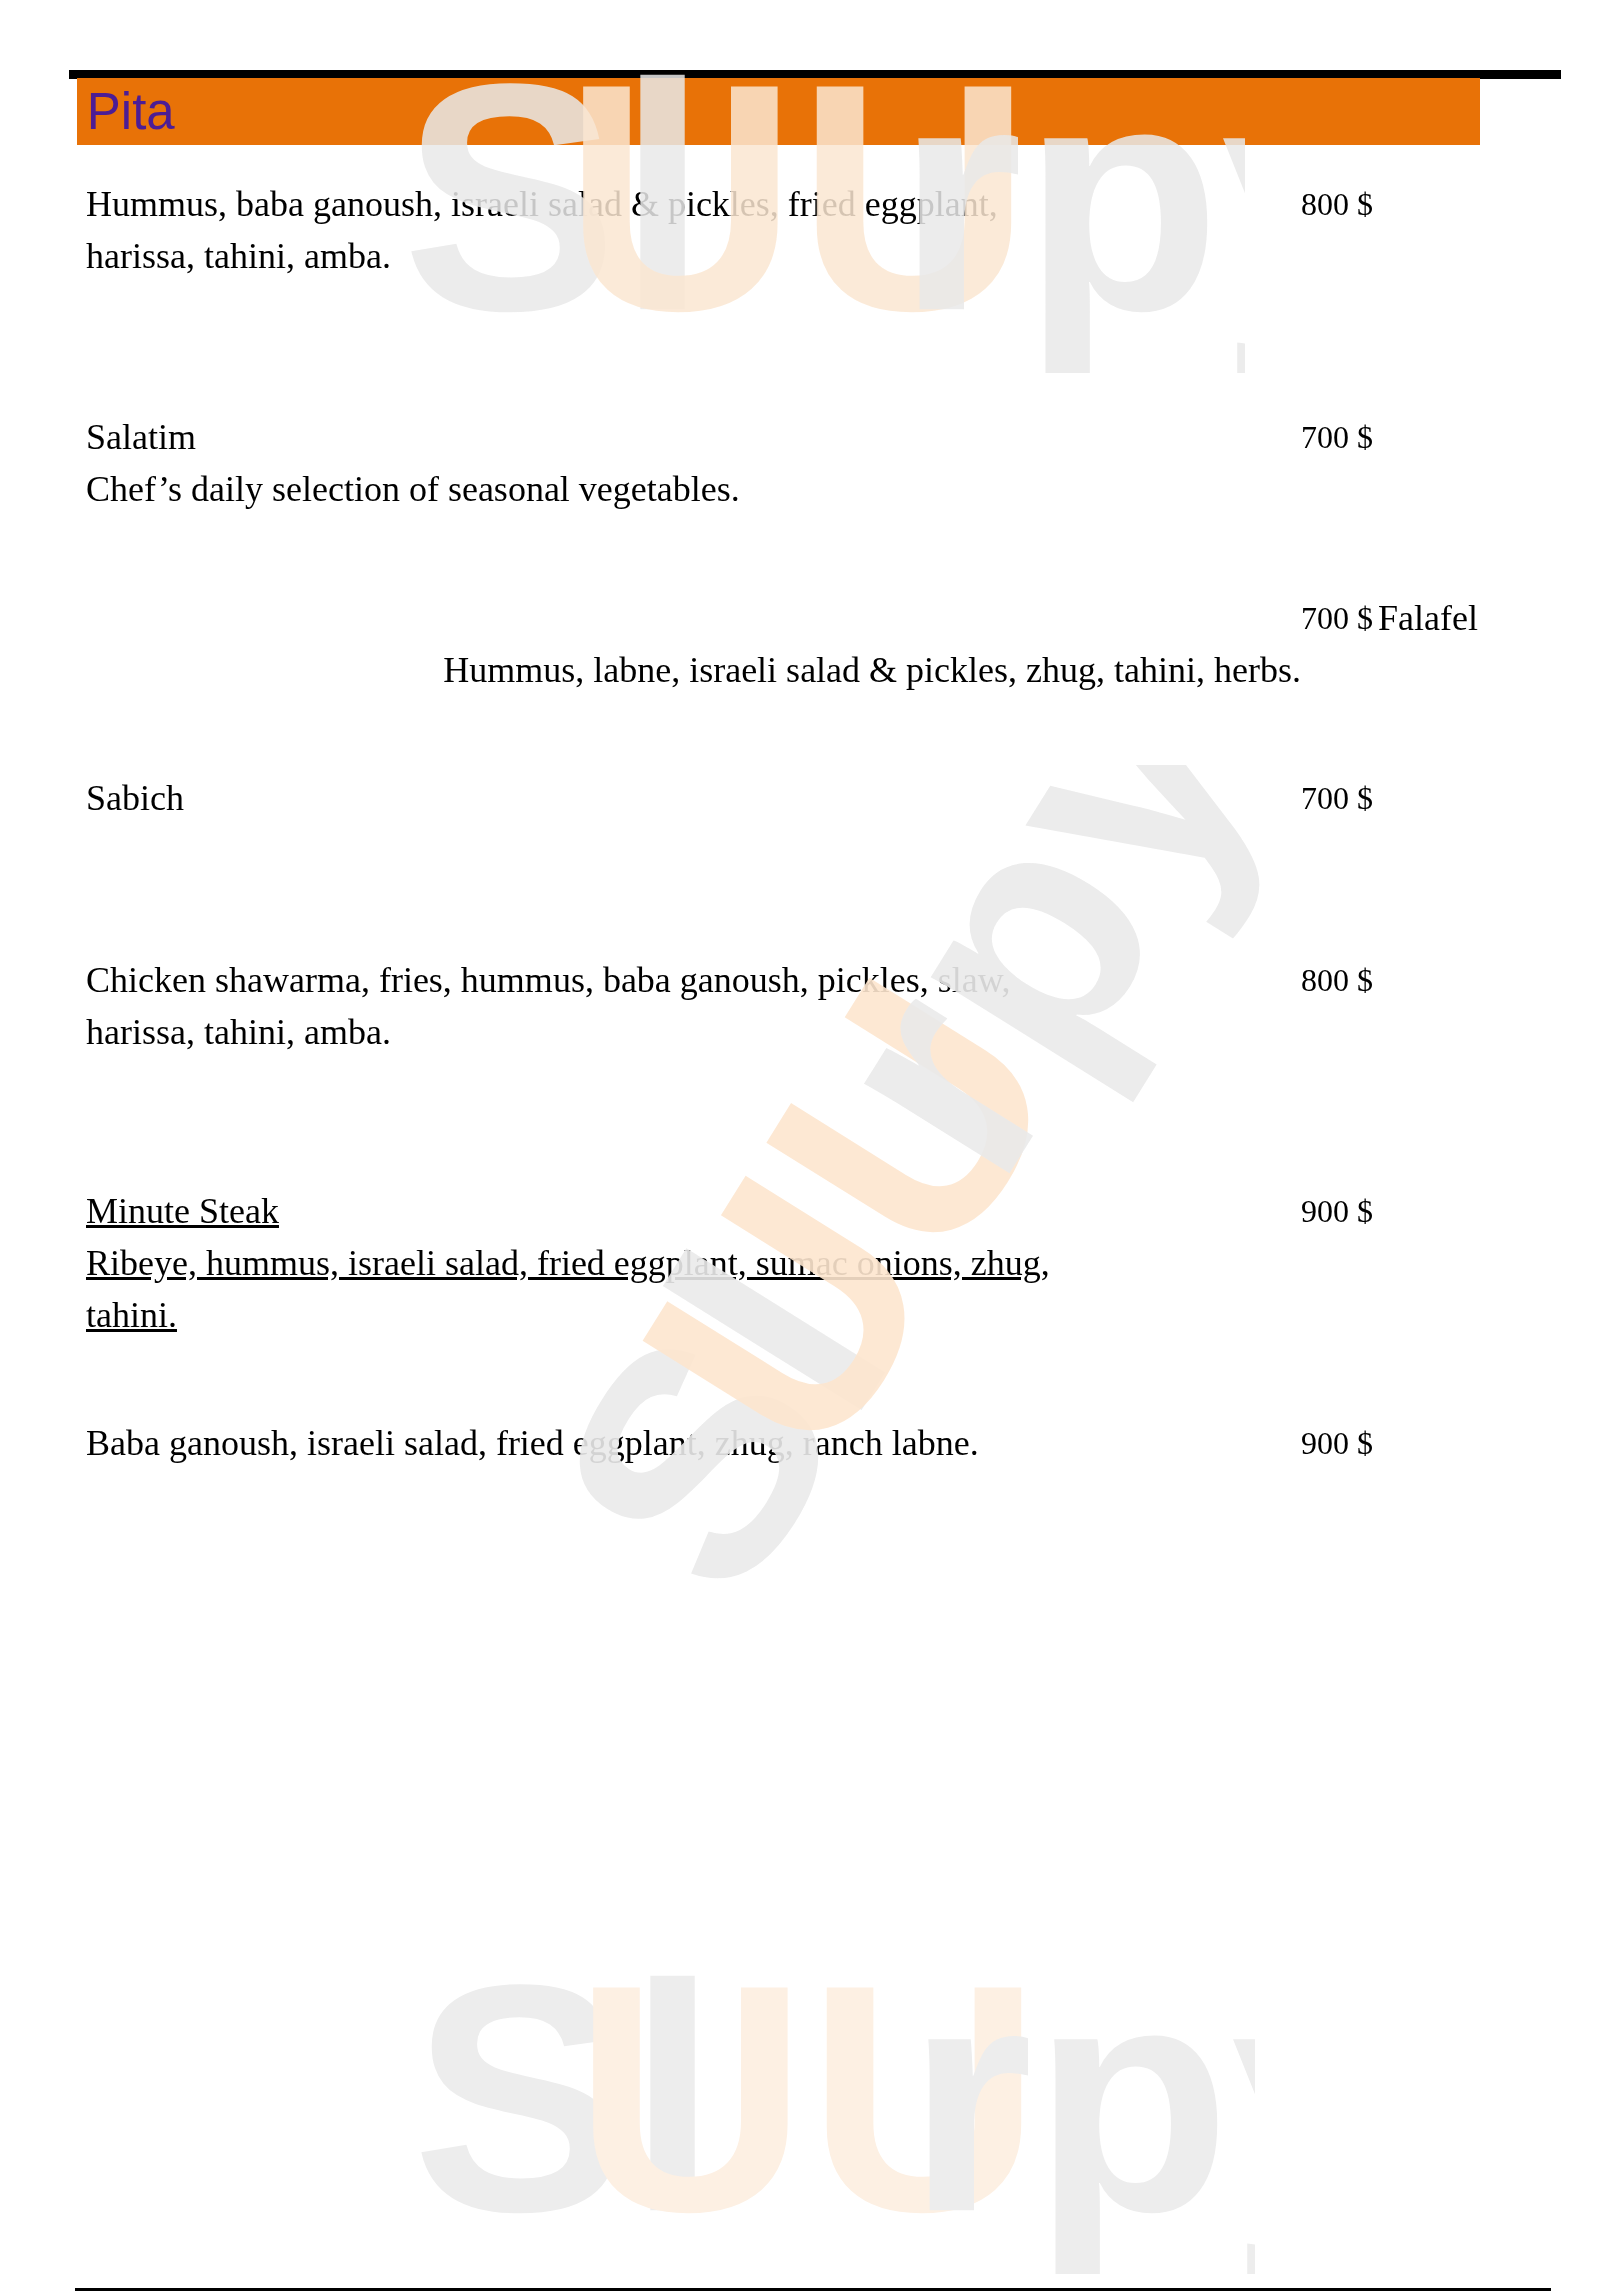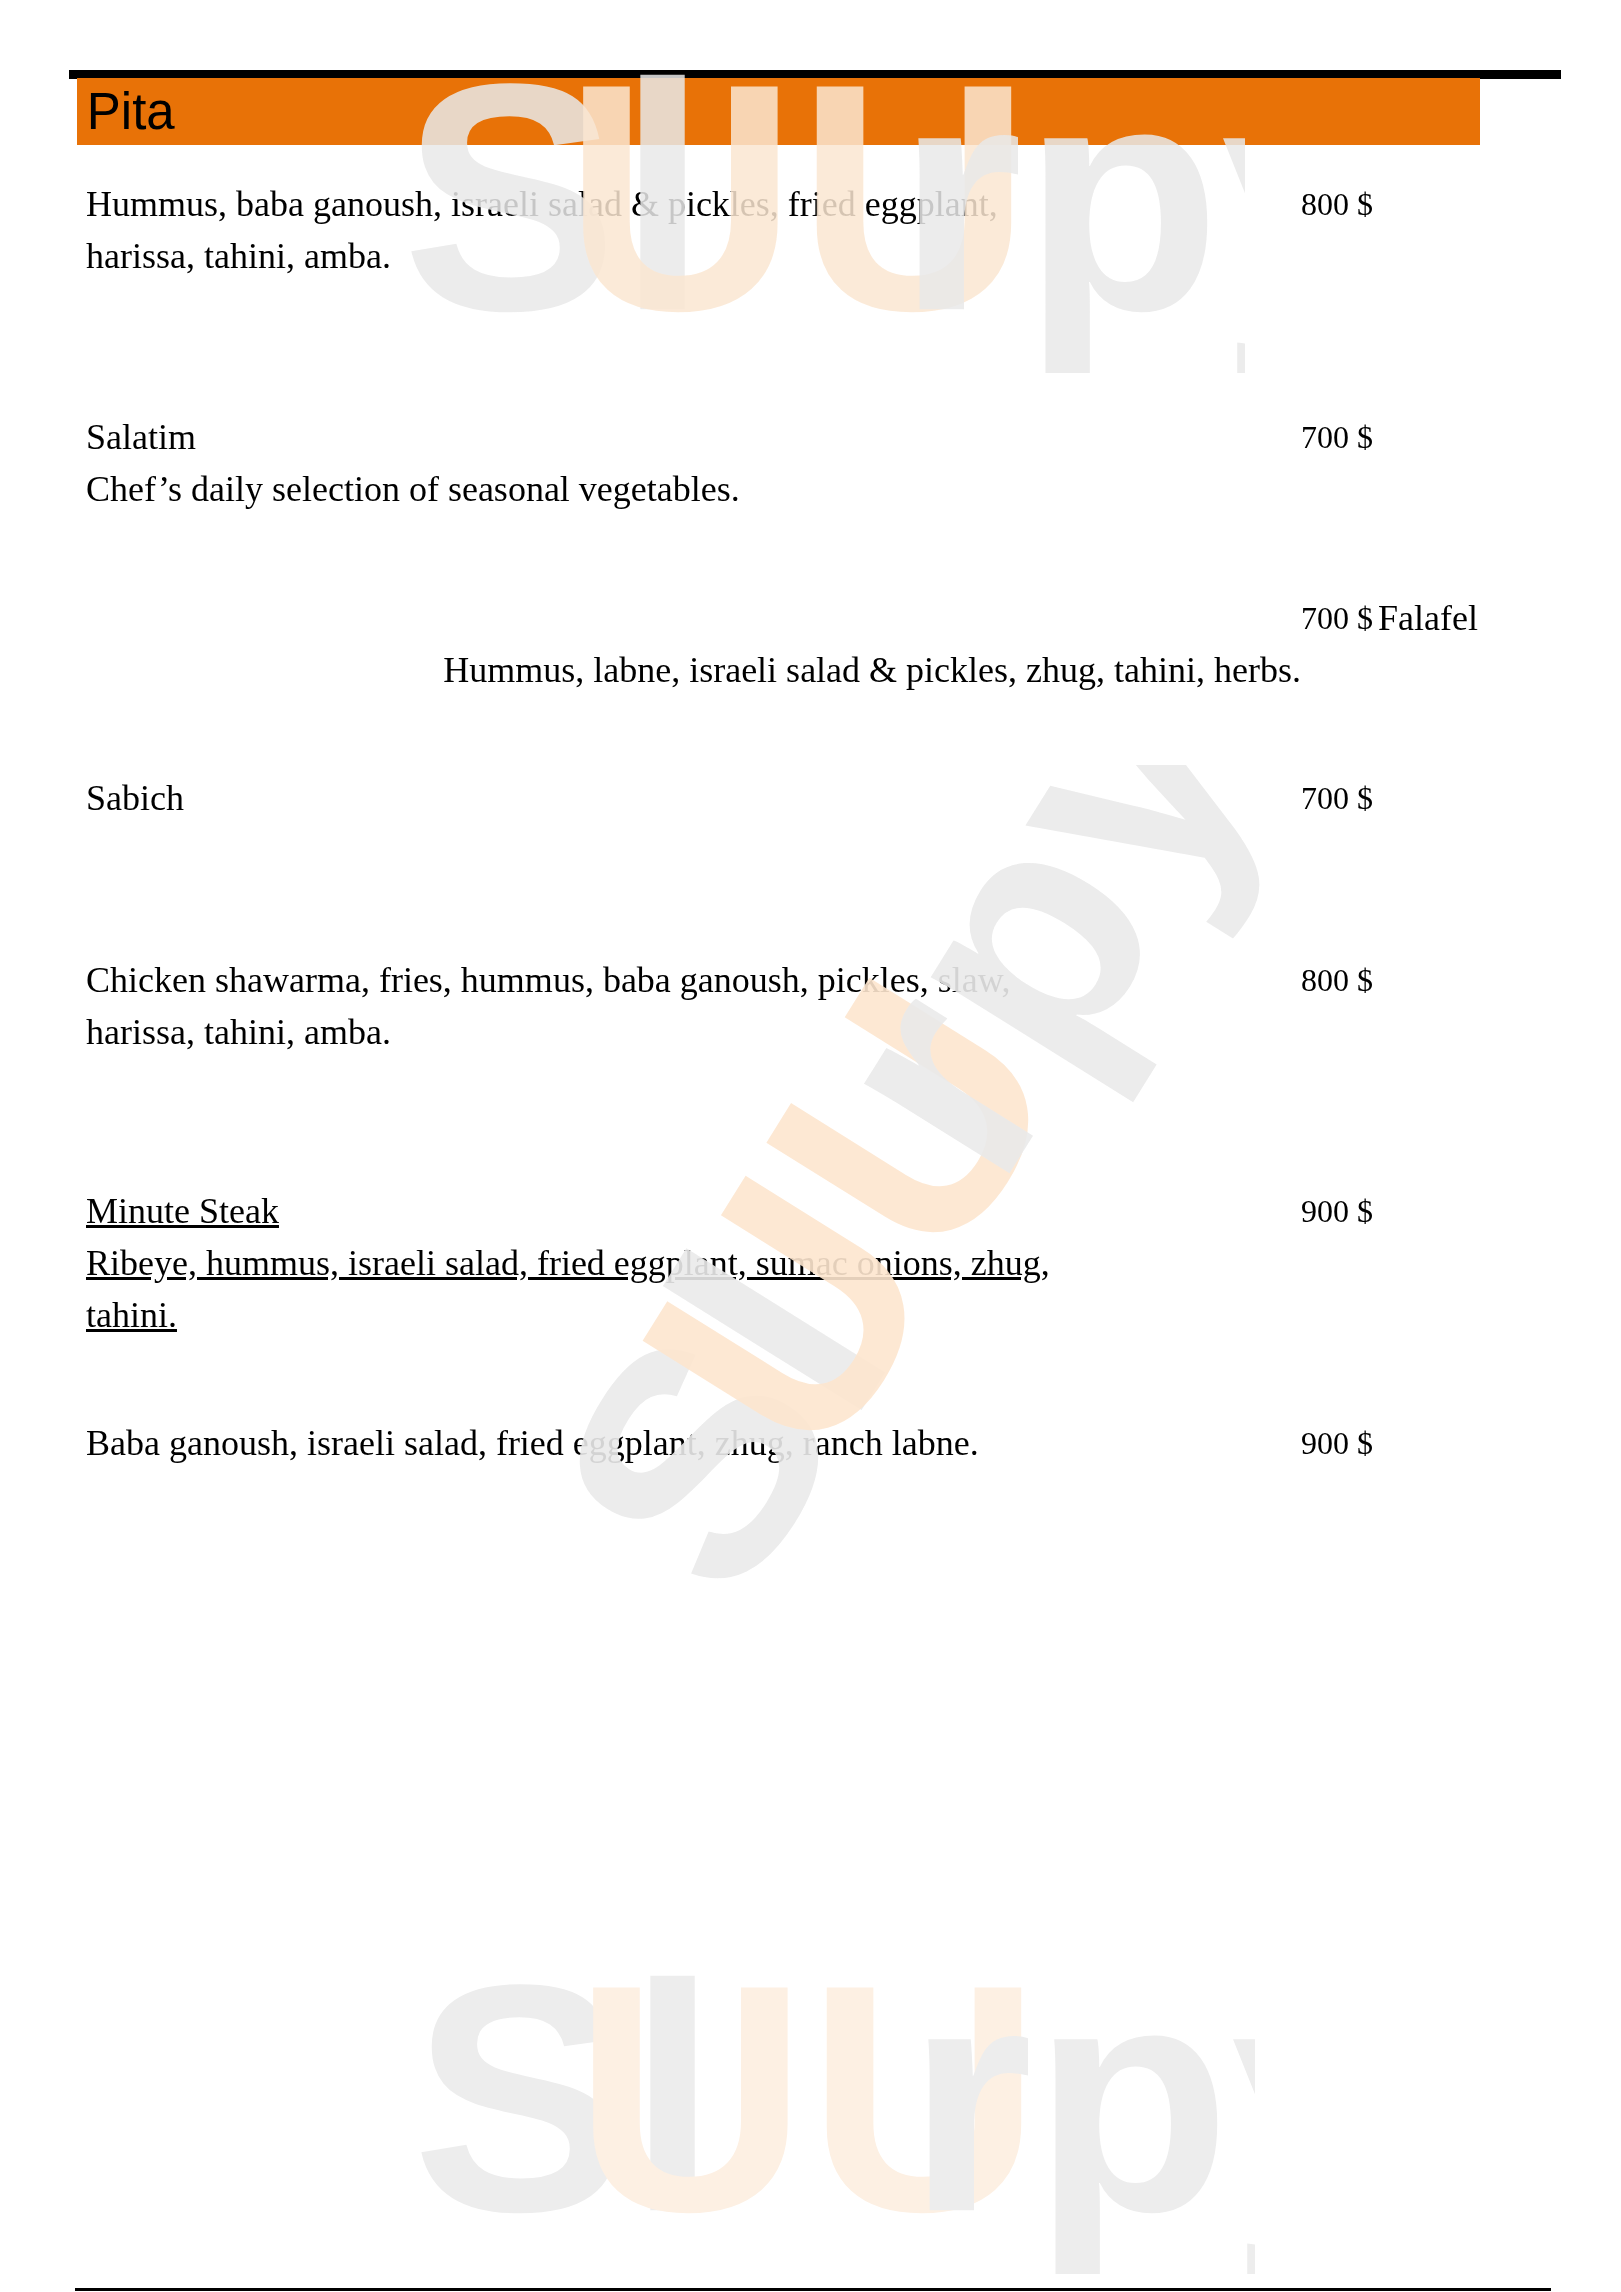--- a/index.html
+++ b/index.html
@@ -1,21 +1,21 @@
 <!DOCTYPE html>
 <html><head>
 <meta charset="utf-8">
 <style>
   html, body { margin: 0; padding: 0; background: #ffffff; }
   body { width: 1621px; height: 2293px; position: relative; overflow: hidden;
          font-family: "Liberation Serif", "DejaVu Serif", serif; color: #000; }
   .top-rule { position: absolute; left: 69px; top: 70px; width: 1492px; height: 8.8px; background: #000; }
   .section-band { position: absolute; left: 77px; top: 78px; width: 1403px; height: 67px; background: #E87207; }
   .section-title { position: absolute; left: 9.8px; top: 3.9px; font-family: "Liberation Sans", "DejaVu Sans", sans-serif;
-                   font-size: 51px; line-height: 59px; color: #000000; }
+                   font-size: 51px; line-height: 59px; color: #4c1d95; }
   .item { position: absolute; left: 86px; width: 1392px; }
   .item-name, .item-desc { font-size: 36px; line-height: 52px; white-space: pre-line; }
   .item-desc { width: 1215px; }
   .item-price { position: absolute; left: 1215px; top: 0; font-size: 32px; line-height: 52px; }
   .bottom-rule { position: absolute; left: 75px; top: 2288px; width: 1476px; height: 2.9px; background: #000; }
   .wm { position: absolute; pointer-events: none; z-index: 5; opacity: 1; }
   .wm text { font-family: "Liberation Sans", "DejaVu Sans", sans-serif; font-weight: bold; }
 </style>
 </head>
 <body>

